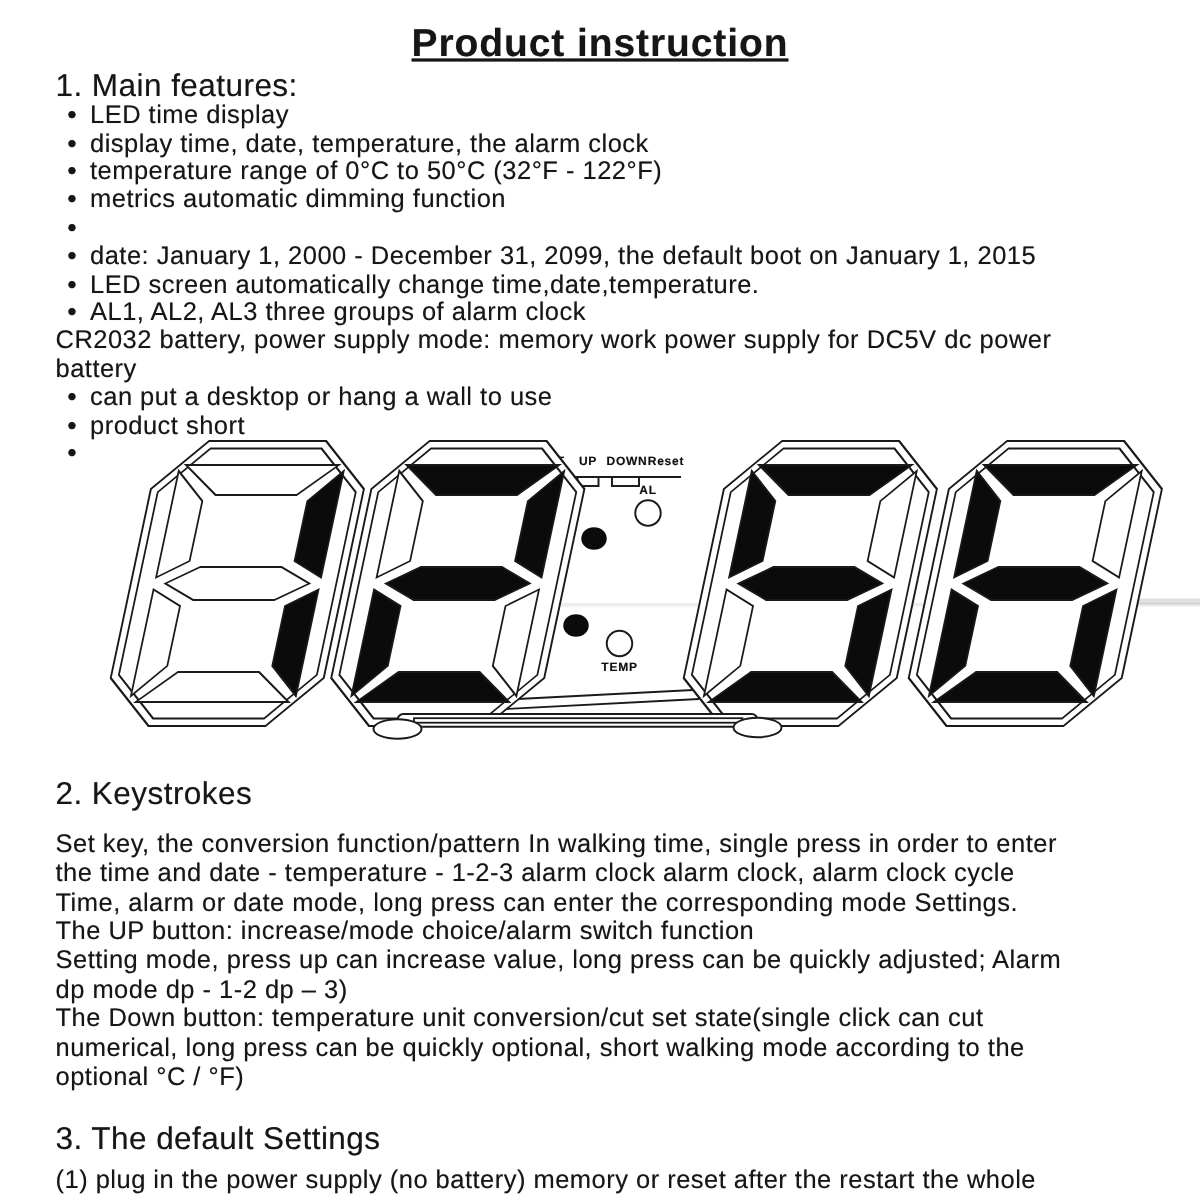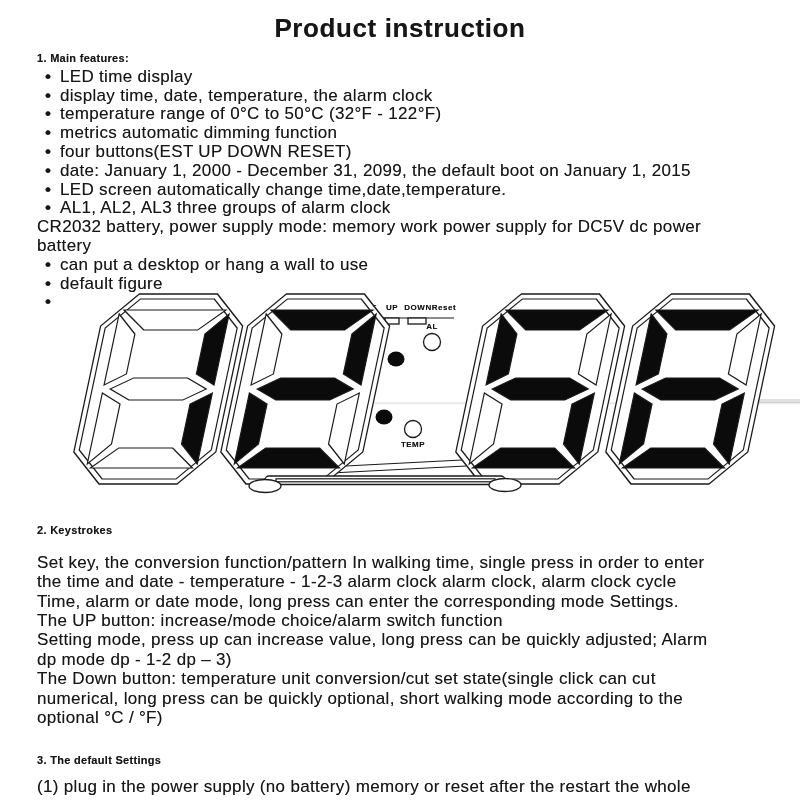--- a/index.html
+++ b/index.html
@@ -4,24 +4,24 @@
 <style>
   html,body{margin:0;padding:0;}
   body{
     width:800px;height:800px;position:relative;overflow:hidden;
     background:#ffffff;color:#161616;
     font-family:"Liberation Sans","DejaVu Sans",sans-serif;
     text-shadow:0 0 .5px rgba(0,0,0,.45);
   }
   .page-title{
     position:absolute;top:13px;left:0;width:800px;text-align:center;
-    font-size:26px;font-weight:bold;letter-spacing:.6px;
+    font-size:26px;font-weight:bold;letter-spacing:.6px;text-decoration:underline;
   }
   .sec{position:absolute;left:37px;width:760px;}
-  .sec-heading{font-size:11px;font-weight:bold;line-height:18.8px;letter-spacing:.3px;white-space:nowrap;}
+  .sec-heading{font-size:21px;font-weight:normal;line-height:18.8px;letter-spacing:.3px;white-space:nowrap;}
   #section1{top:49px;}
   .body-line,.bullet-line{font-size:17px;line-height:18.8px;letter-spacing:.32px;white-space:nowrap;}
   .bullet-line{display:flex;}
   .bullet-dot{width:15px;padding-left:8px;flex:0 0 auto;font-weight:bold;}
   .note-line{margin-left:0;}
   #figure-wrap{position:absolute;left:60px;top:286px;width:740px;height:222px;}
   #clock-svg{width:740px;height:222px;display:block;}
   #clock-svg text{font-family:"Liberation Sans","DejaVu Sans",sans-serif;}
   #section2{top:521px;}
   #section2 .lines{margin-top:13px;}
@@ -50,21 +50,20 @@
   <div class="bullet-line">
       <span class="bullet-dot">•</span>
       <span>temperature range of 0°C to 50°C (32°F - 122°F)</span>
     </div>
   <div class="bullet-line">
       <span class="bullet-dot">•</span>
       <span>metrics automatic dimming function</span>
     </div>
   <div class="bullet-line">
       <span class="bullet-dot">•</span>
-      <span>four buttons(EST UP DOWN RESET)</span>
     </div>
   <div class="bullet-line">
       <span class="bullet-dot">•</span>
       <span>date: January 1, 2000 - December 31, 2099, the default boot on January 1, 2015</span>
     </div>
   <div class="bullet-line">
       <span class="bullet-dot">•</span>
       <span>LED screen automatically change time,date,temperature.</span>
     </div>
   <div class="bullet-line">
@@ -72,21 +71,21 @@
       <span>AL1, AL2, AL3 three groups of alarm clock</span>
     </div>
   <div class="body-line note-line">CR2032 battery, power supply mode:  memory work power supply for DC5V dc power</div>
   <div class="body-line note-line">battery</div>
   <div class="bullet-line">
       <span class="bullet-dot">•</span>
       <span>can put a desktop or hang a wall to use</span>
     </div>
   <div class="bullet-line">
       <span class="bullet-dot">•</span>
-      <span>default figure</span>
+      <span>product short</span>
     </div>
   <div class="bullet-line">
       <span class="bullet-dot">•</span>
     </div>
 </div>
 
 <div id="figure-wrap">
   <svg id="clock-svg" viewBox="0 0 740 222" aria-label="LED clock product figure">
       <rect x="175" y="116" width="592" height="2.4" fill="rgba(0,0,0,0.07)"></rect>
       <rect x="698" y="113" width="68" height="4" fill="rgba(0,0,0,0.12)"></rect>

